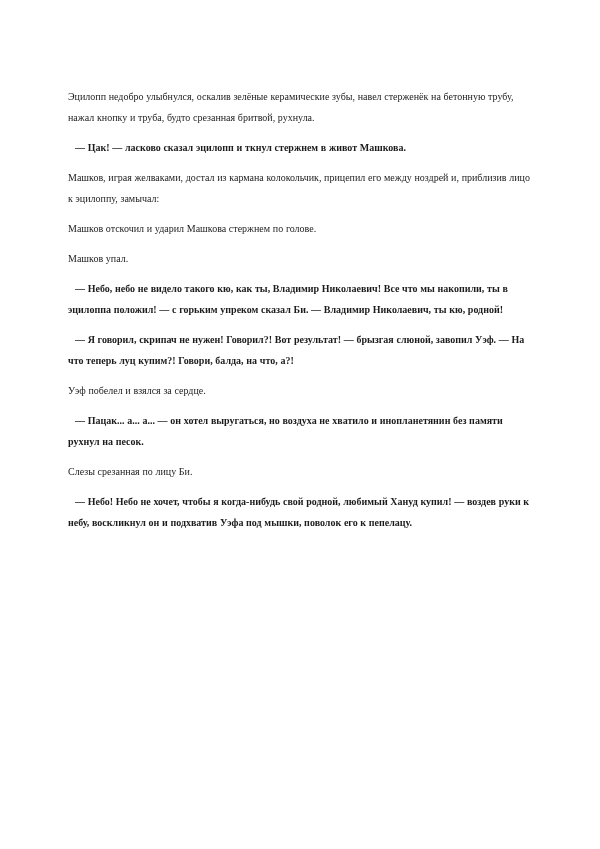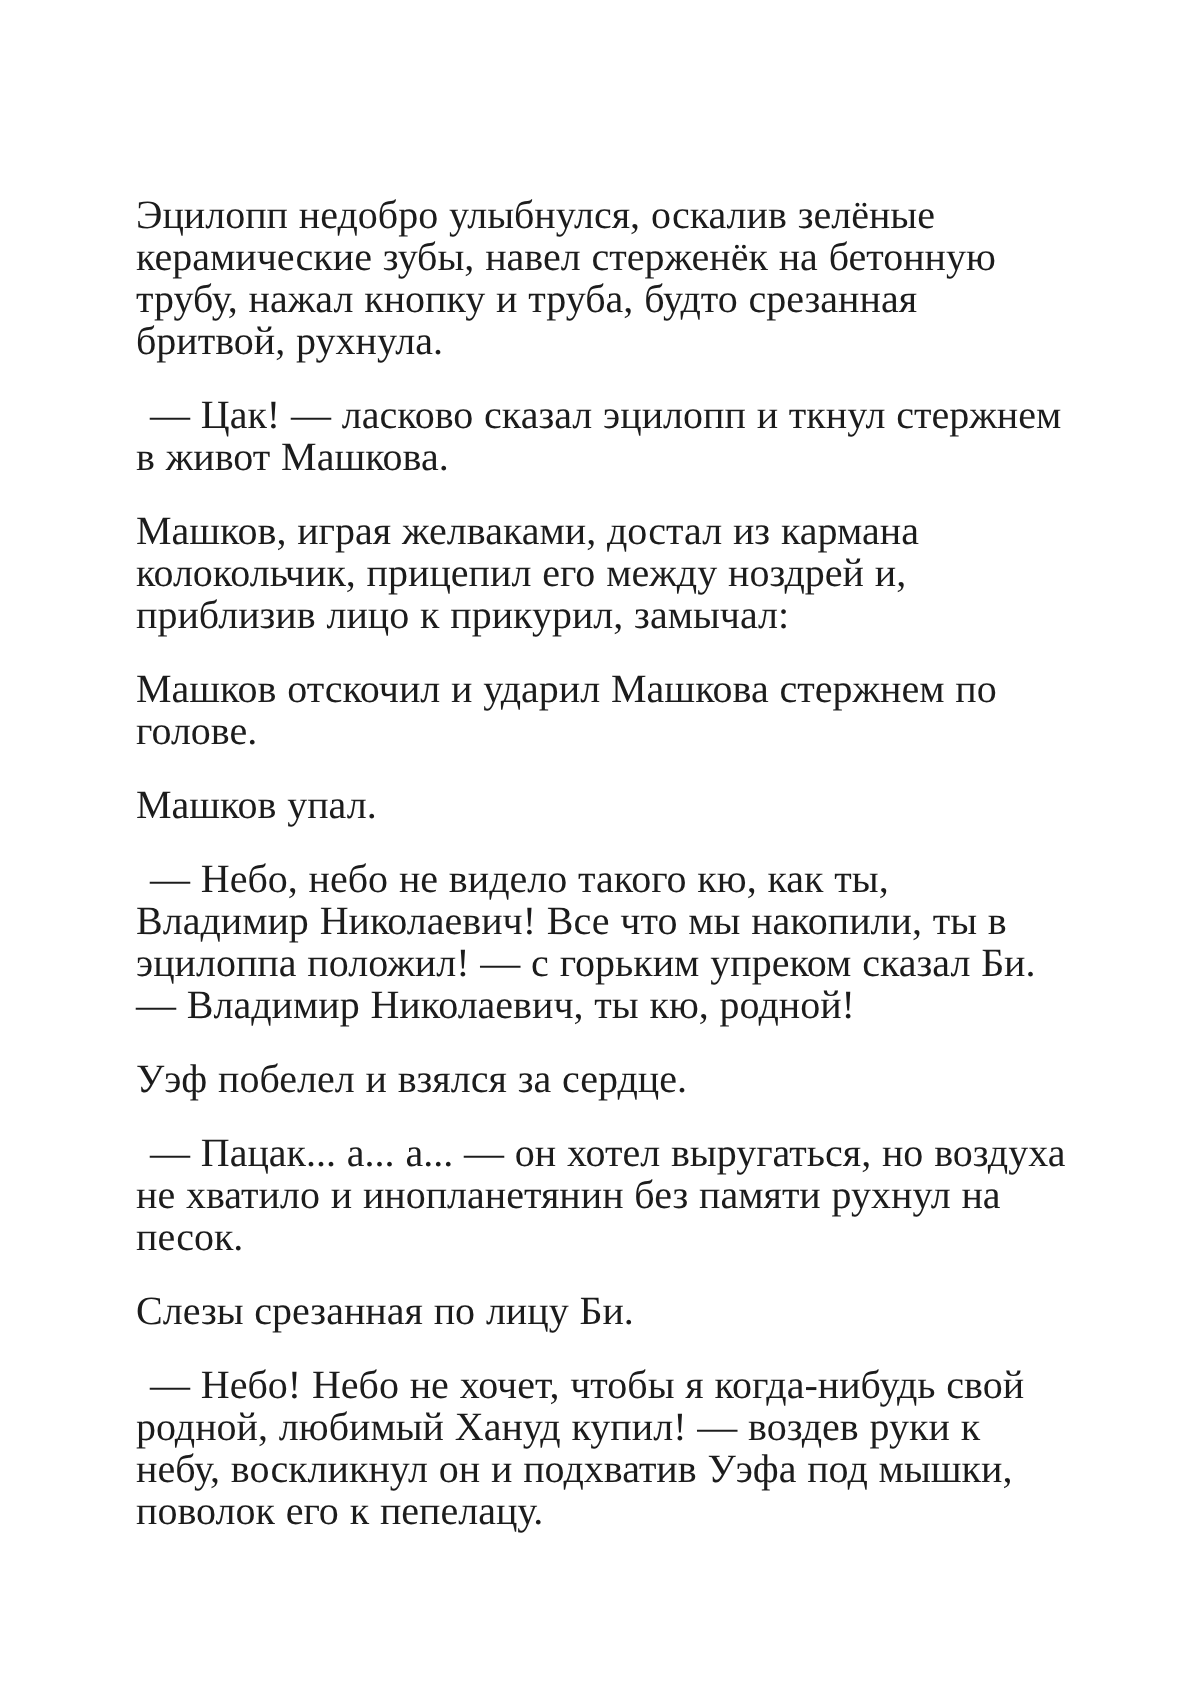--- a/index.html
+++ b/index.html
@@ -15,37 +15,39 @@
     overflow: hidden;
   }
   .page {
     box-sizing: border-box;
     width: 600px;
     height: 849px;
     padding: 82px 66px 0 68px;
     background: #ffffff;
   }
   .para {
-    margin: 16px 0 9px 0;
-    font-size: 20px;
+    margin: 4px 0 9px 0;
+    font-size: 10px;
     line-height: 21px;
     text-align: left;
     word-spacing: 0.02em;
   }
   .para.dialog {
     text-indent: 7px;
+    font-weight: bold;
   }
 </style>
 </head>
 <body>
 
 <div class="page">
   <p class="para">Эцилопп недобро улыбнулся, оскалив зелёные керамические зубы, навел стерженёк на бетонную трубу, нажал кнопку и труба, будто срезанная бритвой, рухнула.</p>
   <p class="para dialog">— Цак! — ласково сказал эцилопп и ткнул стержнем в живот Машкова.</p>
-  <p class="para">Машков, играя желваками, достал из кармана колокольчик, прицепил его между ноздрей и, приблизив лицо к прикурил, замычал:</p>
+  <p class="para">Машков, играя желваками, достал из кармана колокольчик, прицепил его между ноздрей и, приблизив лицо к эцилоппу, замычал:</p>
   <p class="para">Машков отскочил и ударил Машкова стержнем по голове.</p>
   <p class="para">Машков упал.</p>
   <p class="para dialog">— Небо, небо не видело такого кю, как ты, Владимир Николаевич! Все что мы накопили, ты в эцилоппа положил! — с горьким упреком сказал Би. — Владимир Николаевич, ты кю, родной!</p>
+  <p class="para dialog">— Я говорил, скрипач не нужен! Говорил?! Вот результат! — брызгая слюной, завопил Уэф. — На что теперь луц купим?! Говори, балда, на что, а?!</p>
   <p class="para">Уэф побелел и взялся за сердце.</p>
   <p class="para dialog">— Пацак... а... а... — он хотел выругаться, но воздуха не хватило и инопланетянин без памяти рухнул на песок.</p>
   <p class="para">Слезы срезанная по лицу Би.</p>
   <p class="para dialog">— Небо! Небо не хочет, чтобы я когда-нибудь свой родной, любимый Хануд купил! — воздев руки к небу, воскликнул он и подхватив Уэфа под мышки, поволок его к пепелацу.</p>
 </div>
 
 </body></html>

